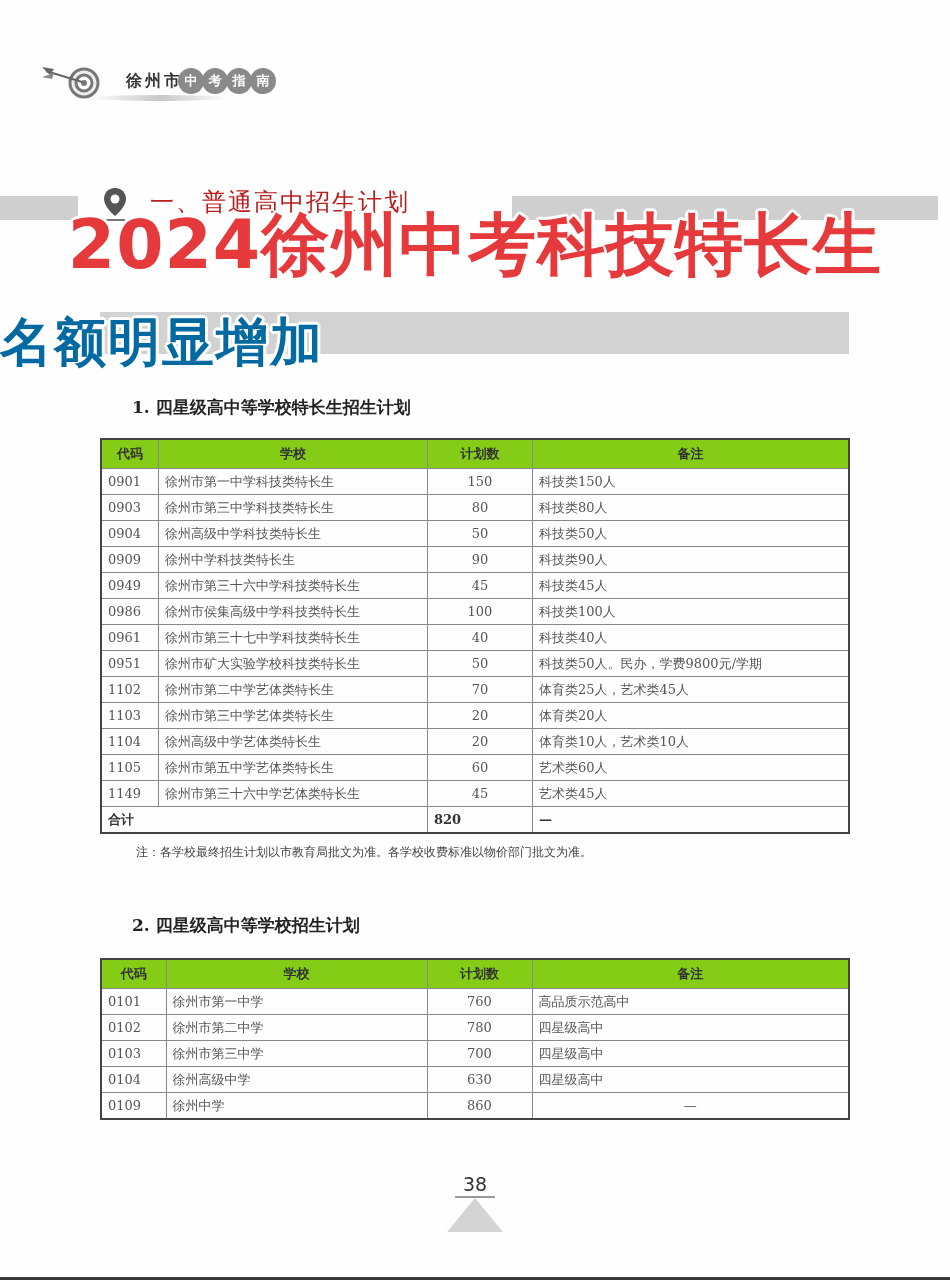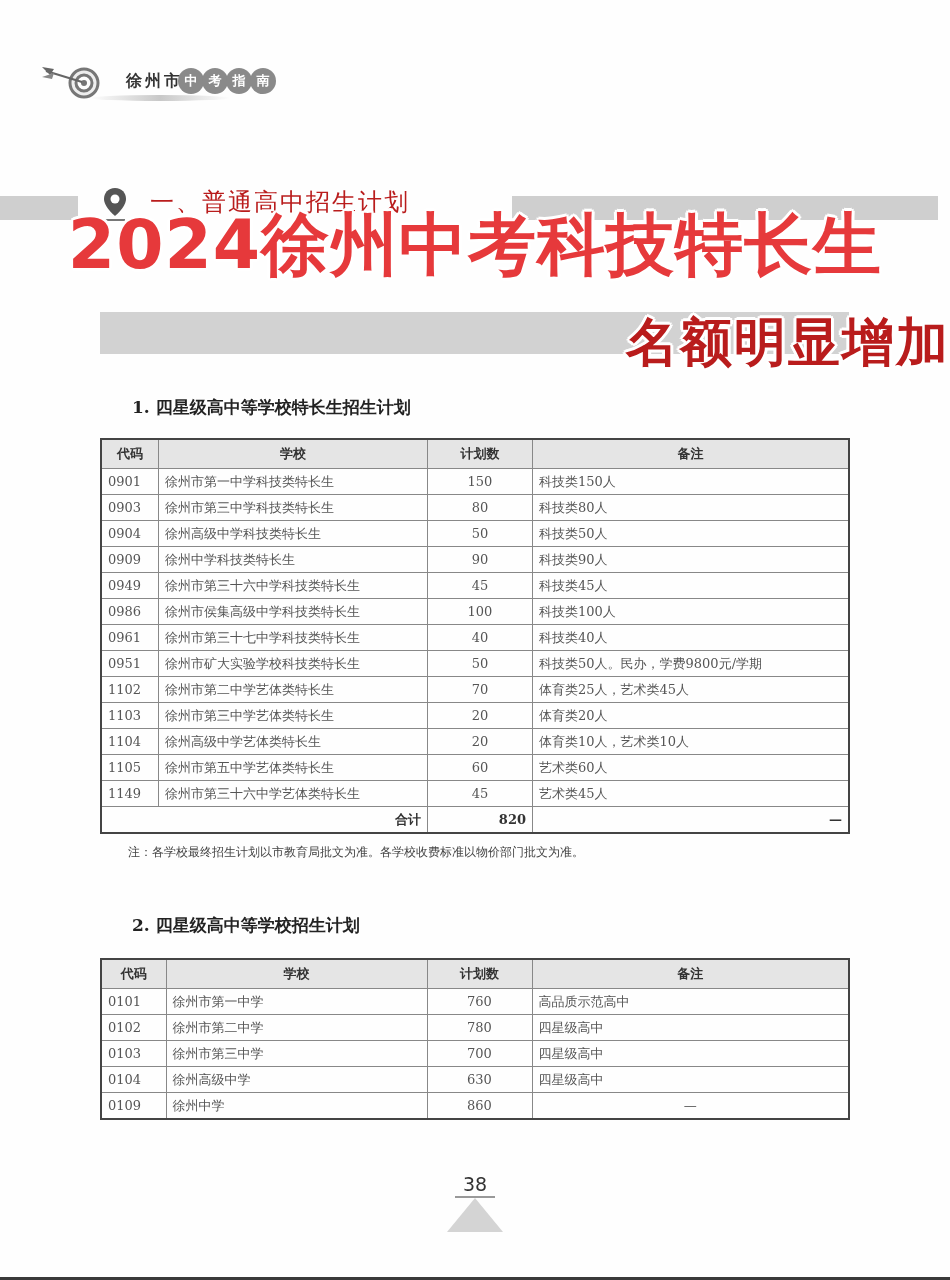--- a/index.html
+++ b/index.html
@@ -15,34 +15,34 @@
 
   .sec-bar-left { position:absolute; left:0; top:196px; width:78px; height:24px; background:#cfcfcf; }
   .sec-bar-right { position:absolute; left:512px; top:196px; width:426px; height:24px; background:#cfcfcf; }
   .pin { position:absolute; left:102px; top:186px; }
   .sec-title { position:absolute; left:150px; top:186px; font-size:24px; color:#b91c1c; letter-spacing:2px; }
   .sub-bar { position:absolute; left:100px; top:312px; width:749px; height:42px; background:#d2d2d2; }
 
   .overlay1 { position:absolute; left:0; width:950px; top:200px; text-align:center; font-family:"DejaVu Sans", sans-serif;
               font-weight:bold; font-size:68px; color:#e6393b; letter-spacing:1px;
               text-shadow: 3px 0 #fff, -3px 0 #fff, 0 3px #fff, 0 -3px #fff, 2px 2px #fff, -2px -2px #fff, 2px -2px #fff, -2px 2px #fff; }
-  .overlay2 { position:absolute; left:0; width:950px; top:308px; text-align:right; font-family:"DejaVu Sans", sans-serif;
-              font-weight:bold; font-size:52px; color:#b91c1c; letter-spacing:2px;
+  .overlay2 { position:absolute; left:0; width:950px; top:308px; text-align:left; font-family:"DejaVu Sans", sans-serif;
+              font-weight:bold; font-size:52px; color:#0369a1; letter-spacing:2px;
               text-shadow: 3px 0 #fff, -3px 0 #fff, 0 3px #fff, 0 -3px #fff, 2px 2px #fff, -2px -2px #fff, 2px -2px #fff, -2px 2px #fff; }
 
   .h2 { position:absolute; left:132px; font-size:17px; font-weight:bold; color:#222; font-family:"DejaVu Sans", sans-serif; }
   .h2 .num { font-family:"DejaVu Serif", serif; margin-right:6px; }
 
   table.plan { position:absolute; left:100px; width:750px; border-collapse:collapse; border:2px solid #444; font-size:13px; color:#555; }
-  table.plan th { background:#e5e5e5; font-weight:bold; color:#333; height:26px; border:1px solid #888; font-family:"DejaVu Sans", sans-serif; font-size:13px; }
+  table.plan th { background:#84cc16; font-weight:bold; color:#333; height:26px; border:1px solid #888; font-family:"DejaVu Sans", sans-serif; font-size:13px; }
   table.plan td { height:25px; border:1px solid #888; padding:0 6px; white-space:nowrap; }
   table.plan td.code { text-align:left; width:44px; }
   table.plan td.count { text-align:center; }
-  table.plan tr.total td { text-align:right; color:#333; font-weight:bold; }
-  .note { position:absolute; left:128px; top:844px; font-size:12px; color:#444; }
+  table.plan tr.total td { text-align:left; color:#333; font-weight:bold; }
+  .note { position:absolute; left:136px; top:844px; font-size:12px; color:#444; }
 
   .page-num { position:absolute; left:440px; top:1173px; width:70px; text-align:center; font-family:"DejaVu Sans", sans-serif; font-size:19px; color:#333; }
   .page-line { position:absolute; left:455px; top:1196px; width:40px; height:2px; background:#999; }
   .page-tri { position:absolute; left:447px; top:1198px; width:0; height:0; border-left:28px solid transparent; border-right:28px solid transparent; border-bottom:34px solid #d4d4d4; }
   .bottom-line { position:absolute; left:0; top:1277px; width:950px; height:3px; background:#3a3a3a; }
 </style>
 </head>
 <body>
 
 <div class="header">

